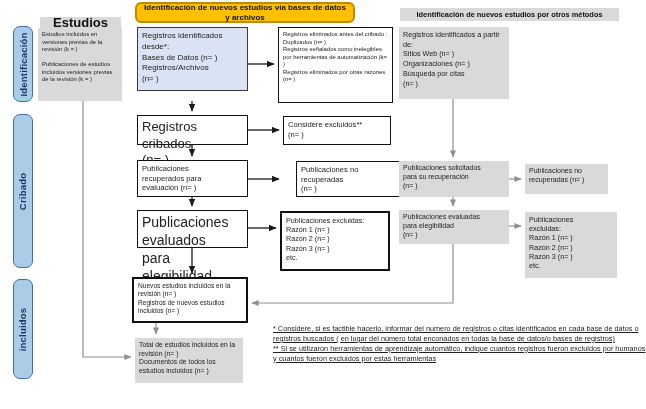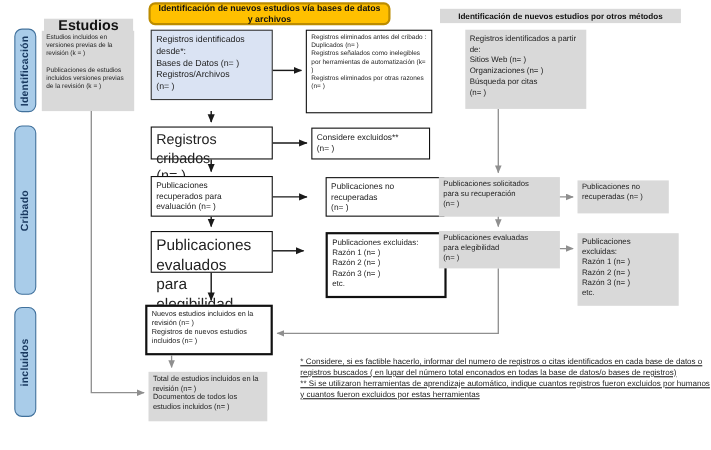--- a/index.html
+++ b/index.html
@@ -32,29 +32,29 @@
   .vtext{
     transform:rotate(-90deg); white-space:nowrap; font-weight:bold;
     font-size:9.5px; color:#17375e; letter-spacing:.2px;
   }
   svg.flow{ position:absolute; left:0; top:0; pointer-events:none; }
 
   
   #bx-prev    { left:38px;  top:28px;  width:84px;  height:73px;  font-size:5.9px; }
   #bx-ident   { left:137px; top:27px;  width:111px; height:64px;  font-size:8px;   line-height:1.35;}
   #bx-elim    { left:278px; top:27px;  width:115px; height:76px;  font-size:5.9px; }
-  #bx-otros   { left:399px; top:27px;  width:110px; height:72px;  font-size:7.2px; line-height:1.35;margin-left:24px;}
+  #bx-otros   { left:399px; top:27px;  width:110px; height:72px;  font-size:7.2px; line-height:1.35;}
   #bx-crib    { left:137px; top:115px; width:111px; height:30px;  font-size:13px; }
   #bx-excl    { left:283px; top:116px; width:108px; height:29px;  font-size:7.6px; }
   #bx-recu    { left:137px; top:160px; width:111px; height:37px;  font-size:7.6px; }
   #bx-norec   { left:296px; top:161px; width:108px; height:36px;  font-size:7.6px; }
   #bx-solic   { left:399px; top:161px; width:110px; height:36px;  font-size:7px;   }
   #bx-norec2  { left:525px; top:164px; width:83px;  height:30px;  font-size:7px;   }
   #bx-eval    { left:137px; top:210px; width:111px; height:38px;  font-size:14px; }
-  #bx-pexcl   { left:296px; top:211px; width:110px; height:60px;  font-size:7.2px; }
+  #bx-pexcl   { left:280px; top:211px; width:110px; height:60px;  font-size:7.2px; }
   #bx-eval2   { left:399px; top:210px; width:110px; height:34px;  font-size:7px;   }
   #bx-pexcl2  { left:525px; top:212px; width:92px;  height:66px;  font-size:7.2px; }
   #bx-nuevos  { left:132px; top:277px; width:116px; height:46px;  font-size:6.6px; }
   #bx-total   { left:135px; top:338px; width:108px; height:45px;  font-size:6.8px; }
   #footnotes  { left:273px; top:324px; width:376px; height:80px;  font-size:7.3px; line-height:1.35; padding:0;text-decoration:underline; }
 
   #hdr-prev   { left:40px;  top:17px;  width:81px;  height:25px; font-size:13px; }
   #hdr-db     { left:135px; top:2px;  width:220px; height:21px; font-size:8px;   }
   #hdr-otros  { left:400px; top:8px;  width:219px; height:13px; font-size:7.4px; }
 

